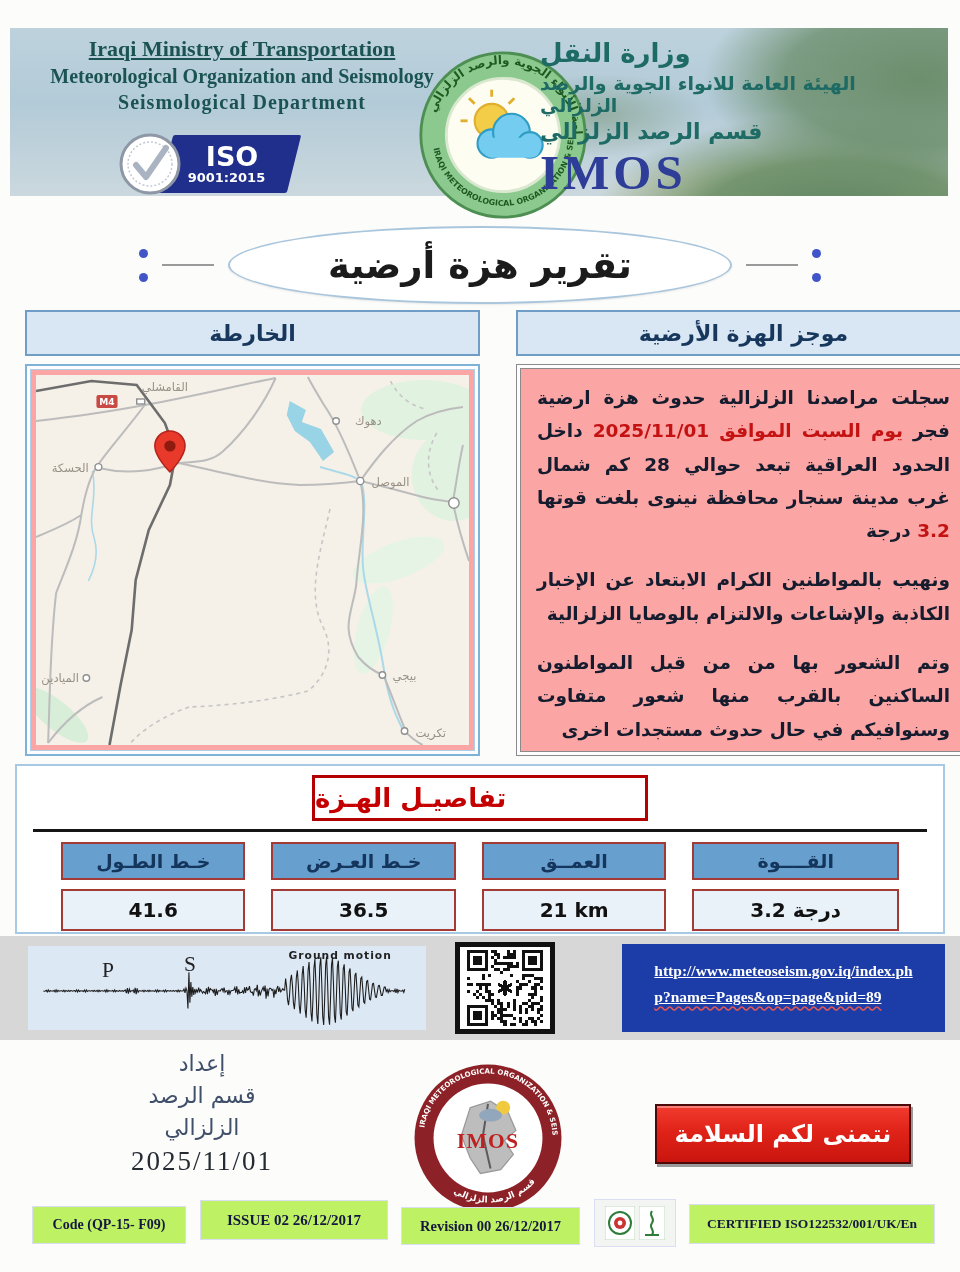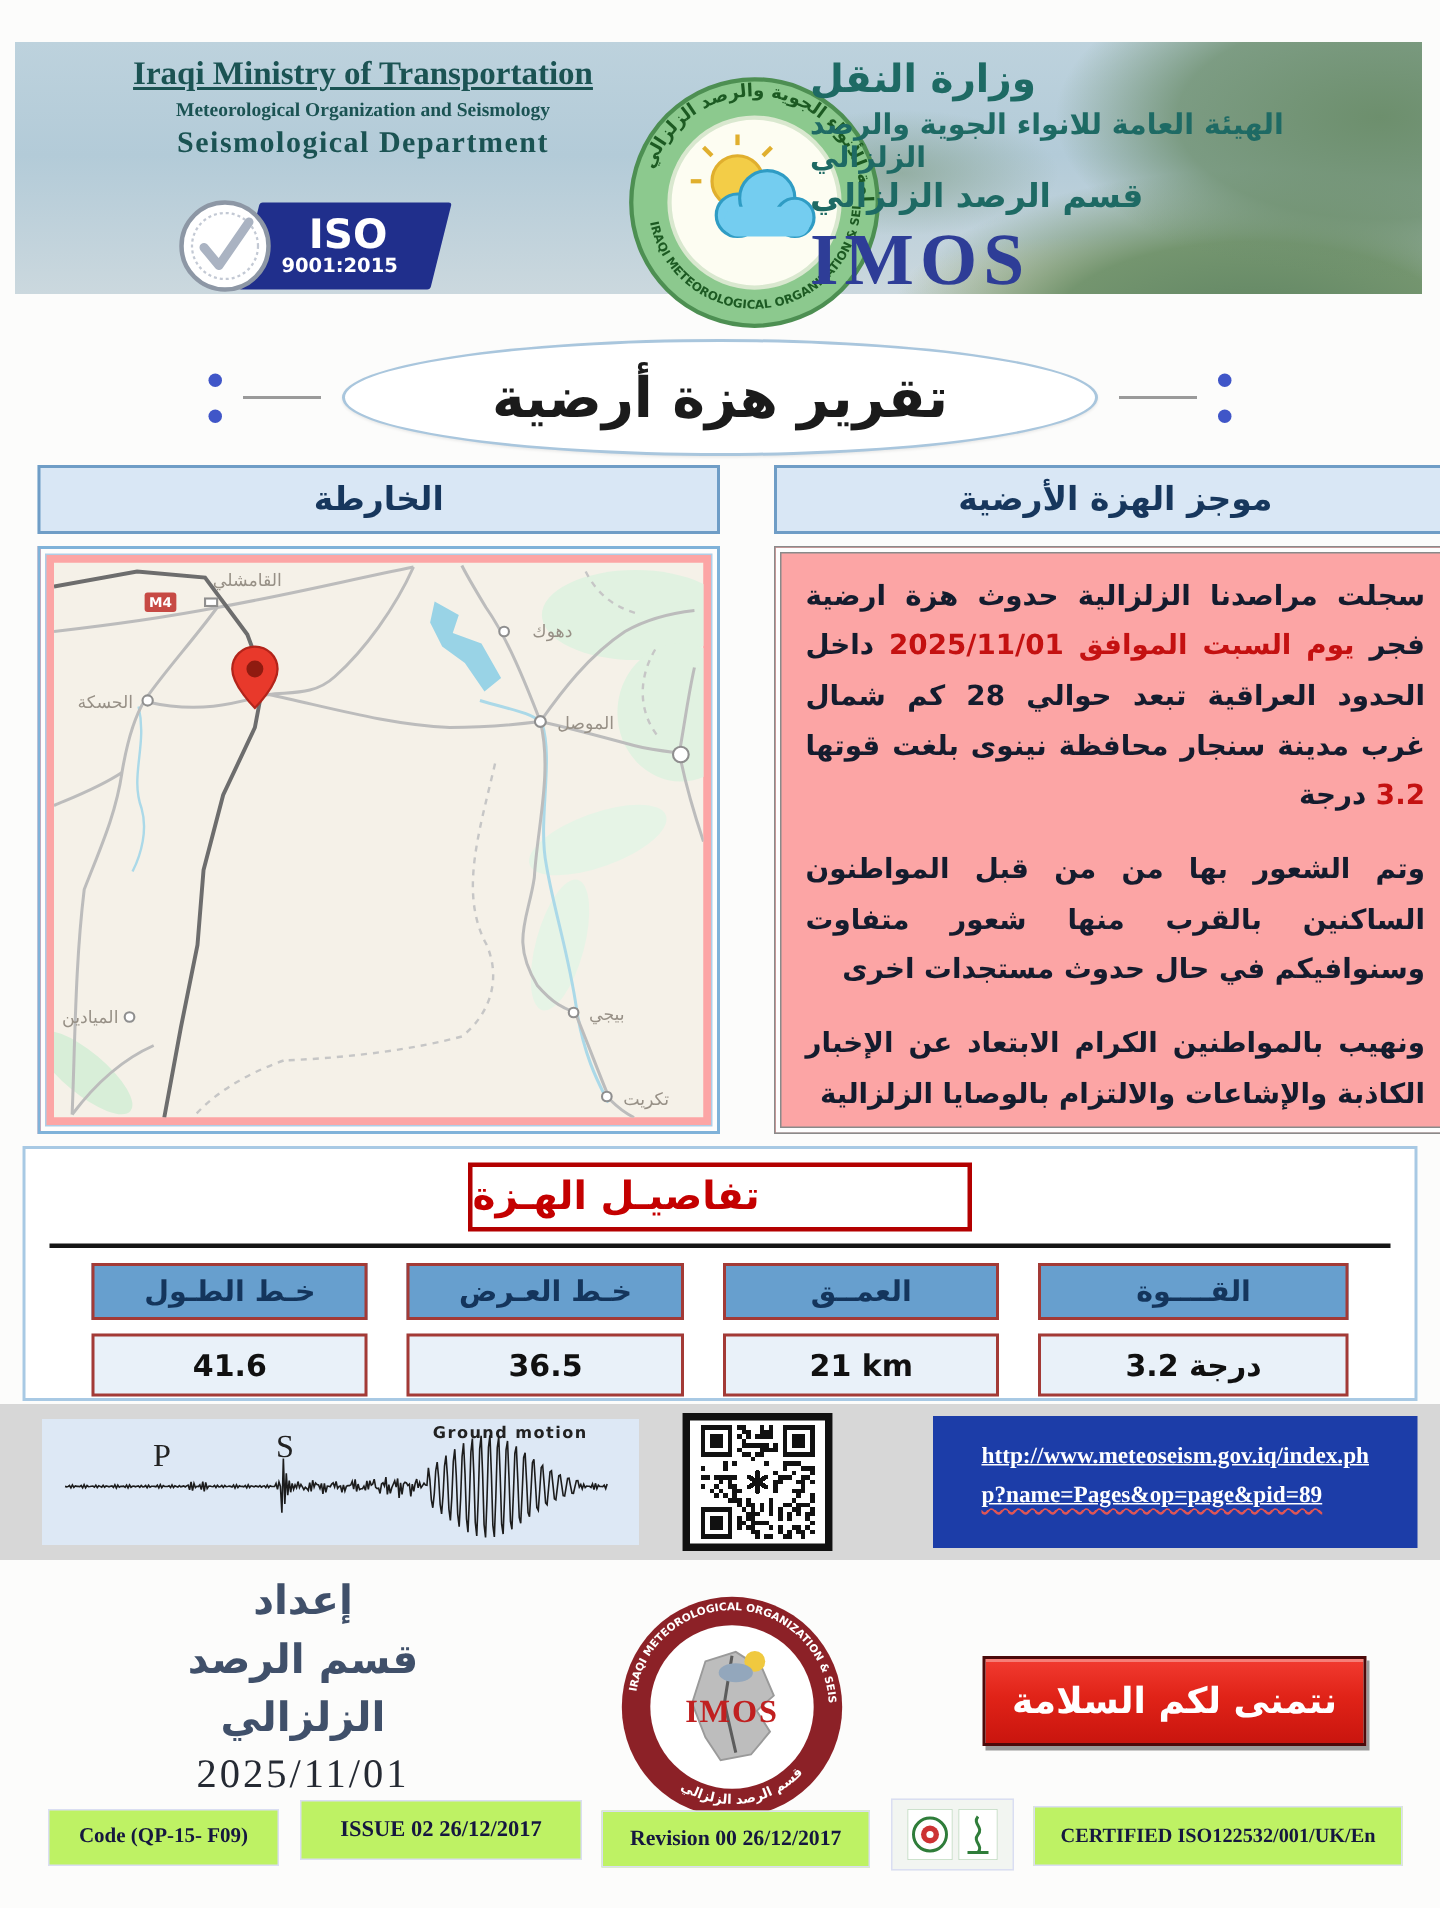--- a/index.html
+++ b/index.html
@@ -11,21 +11,21 @@
   .hdr{position:absolute;left:10px;top:28px;width:938px;height:168px;
        background:
          radial-gradient(ellipse 150px 60px at 63% 52%, rgba(120,150,120,.55), transparent 70%),
          radial-gradient(ellipse 300px 150px at 97% 30%, #6d8f6d 0%, rgba(109,143,109,.8) 45%, transparent 72%),
          radial-gradient(ellipse 340px 150px at 88% 115%, #5f8462 0%, #74956f 40%, transparent 72%),
          radial-gradient(ellipse 180px 45px at 77% 97%, #e9e2c6, transparent 75%),
          linear-gradient(180deg,#bdd2dd 0%,#b3cbd8 45%,#cbd8de 100%);}
   .hdr-en{position:absolute;left:14px;top:8px;width:436px;text-align:center;
           color:#1b5353;font-weight:bold;}
   .hdr-en .l1{font-size:22px;text-decoration:underline;}
-  .hdr-en .l2{font-size:13px;margin-top:3px;}
+  .hdr-en .l2{font-size:20px;margin-top:3px;}
   .hdr-en .l3{font-size:20px;margin-top:3px;letter-spacing:1px;}
   .isowrap{position:absolute;left:108px;top:104px;display:flex;align-items:center;}
   .isoflag{width:128px;height:58px;background:#202f8c;transform:skewX(-14deg);
            margin-left:-16px;display:flex;flex-direction:column;justify-content:center;
            align-items:center;color:#fff;border-radius:2px;}
   .isoflag .t1{font-size:27px;font-weight:bold;transform:skewX(14deg);line-height:1;}
   .isoflag .t2{font-size:13px;font-weight:bold;transform:skewX(14deg);}
   .logo-top{position:absolute;left:408px;top:22px;width:170px;height:170px;}
   .hdr-ar{position:absolute;right:16px;top:10px;width:392px;text-align:left;
           color:#1e6a64;font-weight:bold;direction:rtl;}
@@ -83,21 +83,21 @@
       border:5px solid #111;box-sizing:border-box;padding:3px;}
   .qr svg{width:100%;height:100%;}
   .urlbox{position:absolute;left:622px;top:8px;width:323px;height:88px;background:#1c3da8;
           display:flex;flex-direction:column;align-items:center;padding-top:14px;box-sizing:border-box;}
   .urlbox a{color:#fff;font-weight:bold;font-size:15.5px;text-decoration:underline;
             font-family:"Liberation Serif","DejaVu Serif",serif;line-height:1.65;}
   .urlbox a .wv{text-decoration:underline wavy #e05555;text-underline-offset:4px;}
 
   
   .prep{position:absolute;left:52px;top:1048px;width:300px;text-align:center;color:#40506a;direction:rtl;}
-  .prep .pl{font-size:27px;letter-spacing:9px;line-height:1.45;font-weight:bold;}
+  .prep .pl{font-size:22px;letter-spacing:9px;line-height:1.45;}
   .prep .pd{font-family:"Liberation Serif","DejaVu Serif",serif;color:#252a33;
             font-size:27px;letter-spacing:2px;direction:ltr;margin-top:2px;}
   .logo-bot{position:absolute;left:412px;top:1062px;width:152px;height:152px;z-index:1;}
   .safety{position:absolute;left:655px;top:1104px;width:252px;height:56px;
           background:linear-gradient(180deg,#f23b30 0%,#e02318 45%,#c9150e 100%);
           border:2px solid #4c0a0a;box-shadow:2px 3px 0 #9a9a9a, inset 0 2px 0 rgba(255,255,255,.35);
           display:flex;align-items:center;justify-content:center;
           color:#fff;font-weight:bold;font-size:24px;direction:rtl;}
 
   
@@ -266,22 +266,22 @@
         </g>
       </svg>
     </div>
   </div>
 
   <div class="panel right">
     <div class="phead">موجز الهزة الأرضية</div>
     <div class="pbody sumbox">
       <div class="sumtext">
         <p><span>سجلت مراصدنا الزلزالية حدوث هزة ارضية فجر </span><span class="red">يوم السبت الموافق  </span><span class="red">2025/11/01</span><span>  داخل الحدود العراقية تبعد حوالي 28 كم شمال غرب مدينة سنجار محافظة نينوى بلغت قوتها </span><span class="red">3.2</span><span> درجة</span></p>
+        <p>ونهيب بالمواطنين الكرام الابتعاد عن الإخبار الكاذبة والإشاعات والالتزام بالوصايا الزلزالية</p>
         <p>وتم الشعور بها من من قبل المواطنون الساكنين بالقرب منها شعور متفاوت وسنوافيكم في حال حدوث مستجدات اخرى</p>
-        <p>ونهيب بالمواطنين الكرام الابتعاد عن الإخبار الكاذبة والإشاعات والالتزام بالوصايا الزلزالية</p>
       </div>
     </div>
   </div>
 
   <div class="details">
     <div class="dtitle">تفاصيـل الهـزة</div>
     <div class="dline2"></div>
     <div class="dtable">
       <div class="dcol wide">
         <div class="dhead">القــــوة</div>

